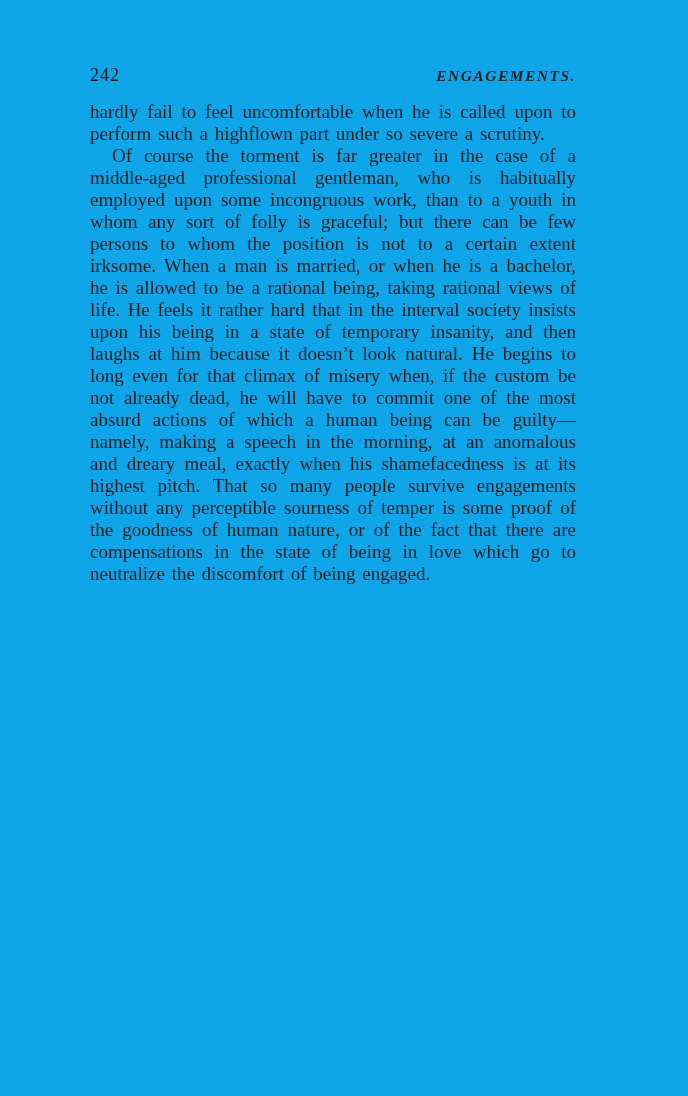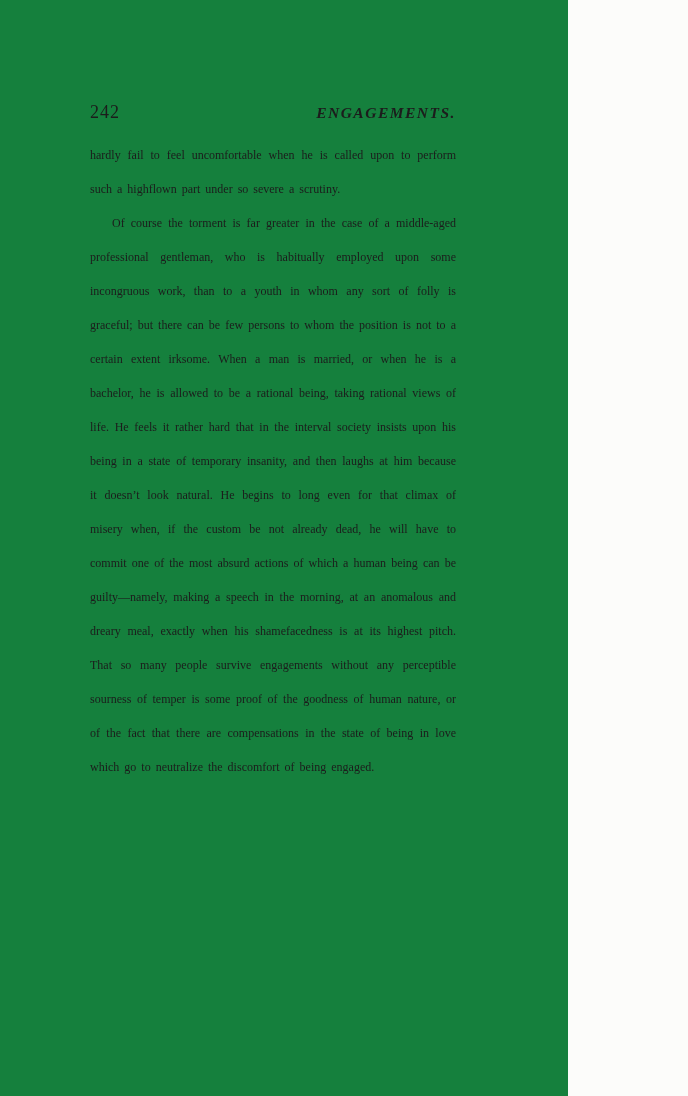--- a/index.html
+++ b/index.html
@@ -9,24 +9,24 @@
   body {
     width: 688px;
     height: 1096px;
     background: #fcfcfa;
     color: #1c1c1c;
     font-family: "Liberation Serif", "DejaVu Serif", serif;
     overflow: hidden;
   }
   .scan-page {
     box-sizing: border-box;
-    width: 568px;
+    width: 688px;
     height: 1096px;
-    padding: 102px 112px 0 90px;
-    background: #15803d;
+    padding: 65px 112px 0 90px;
+    background: #0ea5e9;
   }
   .header-row {
     position: relative;
     height: 24px;
     margin-bottom: 12px;
   }
   .page-number {
     position: absolute;
     left: 0;
     top: 0;
@@ -38,22 +38,22 @@
     left: 0;
     right: 0;
     top: 2px;
     text-align: right;
     font-style: italic;
     font-weight: bold;
     font-size: 15.5px;
     letter-spacing: 1.5px;
   }
   .body-text {
-    font-size: 12px;
-    line-height: 34px;
+    font-size: 19px;
+    line-height: 22px;
     text-align: justify;
     word-spacing: 2px;
   }
   .body-text p {
     margin: 0;
   }
   .body-text p.indented {
     text-indent: 22px;
   }
 </style>

